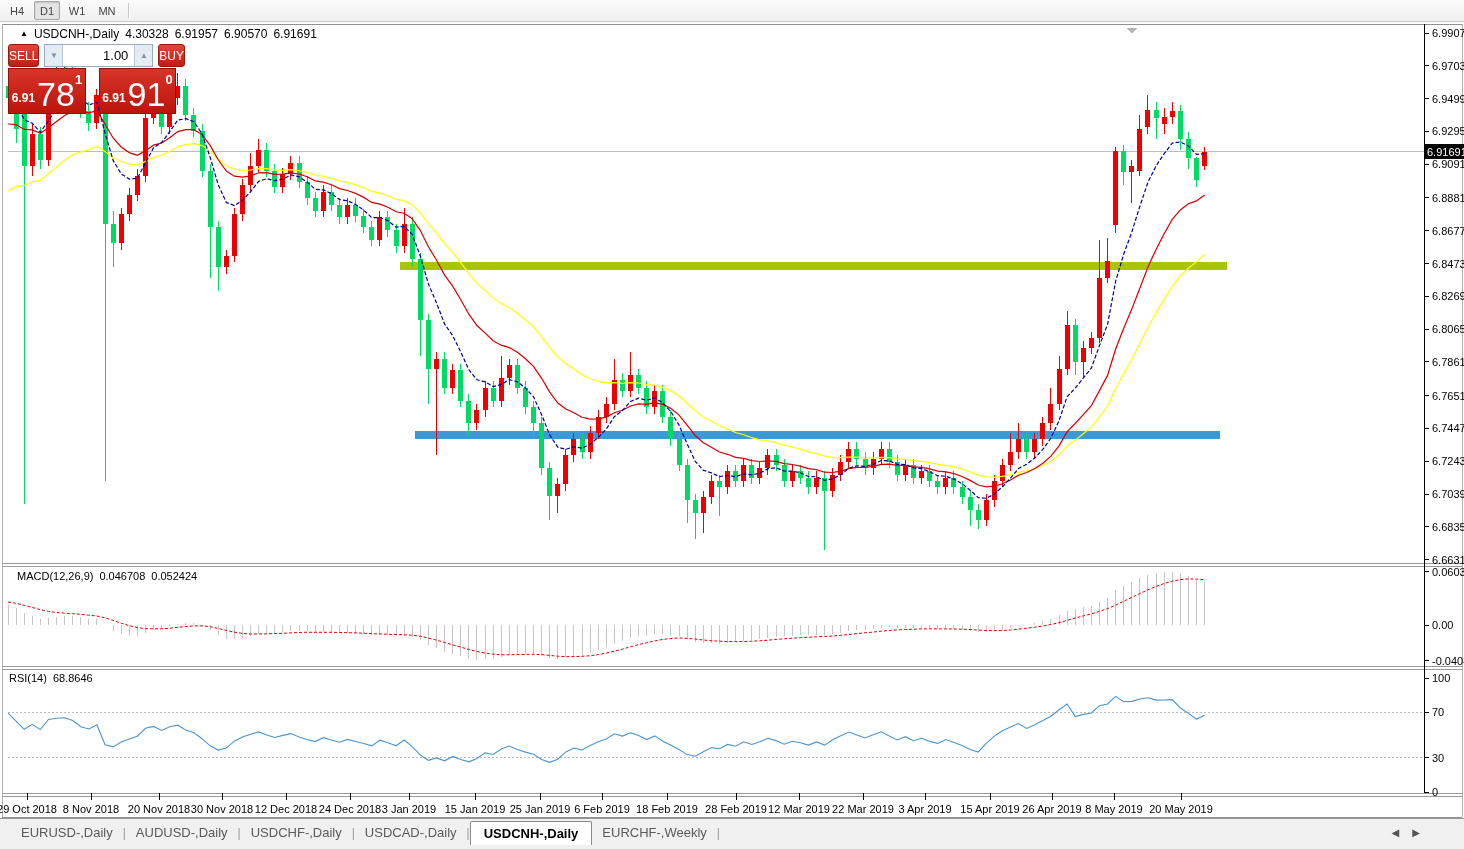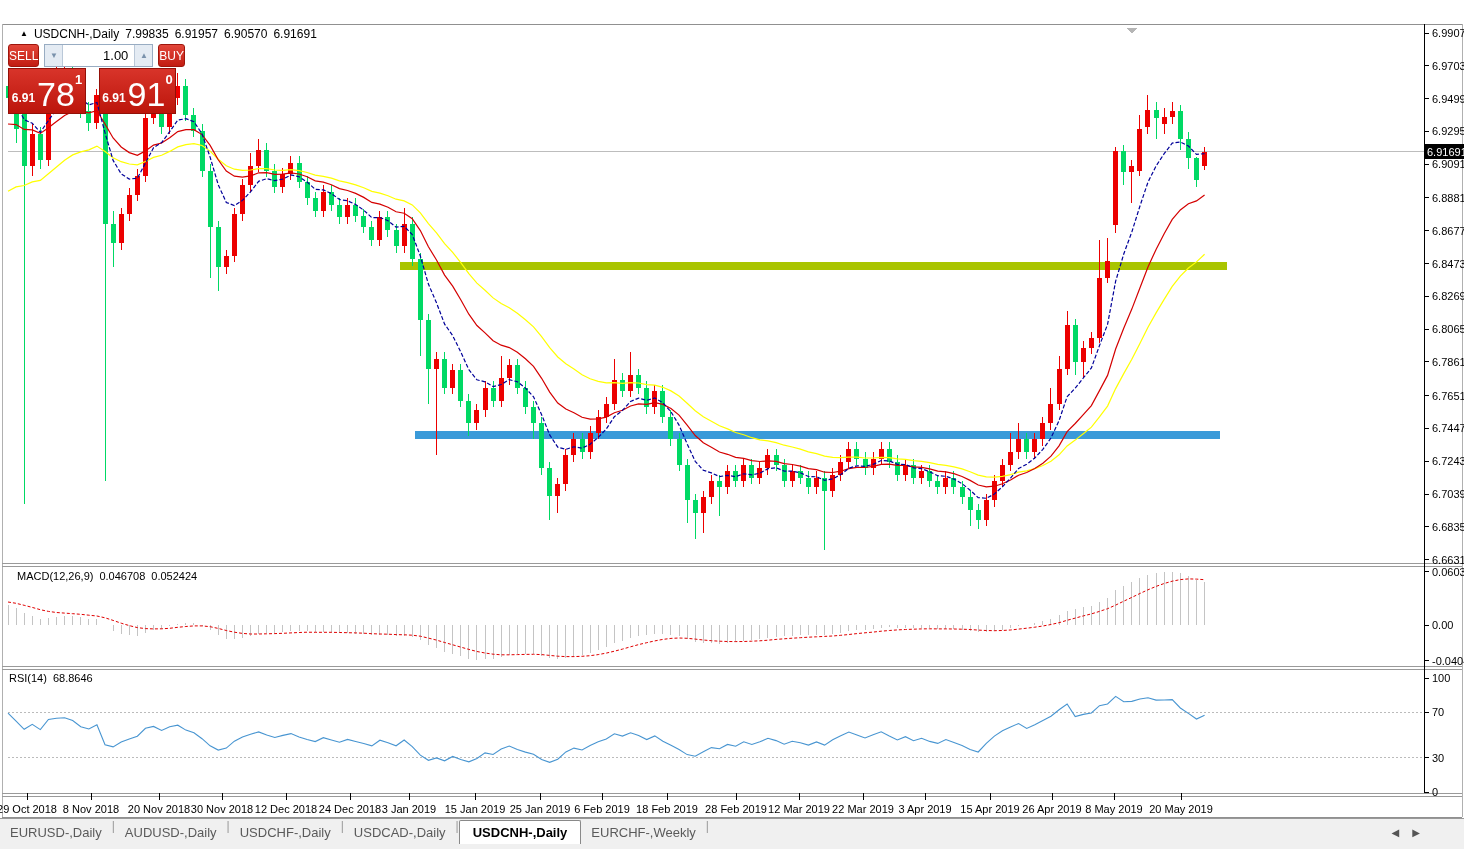--- a/index.html
+++ b/index.html
@@ -32,39 +32,48 @@
   .price-box{background:linear-gradient(#d8342a,#bc150b);border:1px solid #931008;box-sizing:border-box;color:#fff;
              display:flex;align-items:flex-end;justify-content:center;padding-bottom:4px;cursor:pointer;}
   #sell-box{width:97px;}
   #buy-box{width:96px;margin-left:13px;}
   .p-small{font-size:12px;font-weight:700;margin-right:2px;margin-bottom:4px;}
   .p-big{font-size:34px;font-weight:400;line-height:.82;}
   .p-sup{font-size:13px;font-weight:700;margin-bottom:22px;}
   
   #tabbar{position:absolute;left:0;top:818px;width:1464px;height:31px;background:#f0f0f0;border-top:1px solid #989898;
           display:flex;align-items:flex-start;z-index:6;}
-  #tabs{display:flex;align-items:flex-start;height:27px;padding-left:0;}
+  #tabs{display:flex;align-items:center;height:27px;padding-left:11px;}
   .tab{font-size:13px;color:#5a5a5a;padding:0 10px;height:27px;display:flex;align-items:center;cursor:pointer;white-space:nowrap;}
   .tab-sep{color:#999;font-size:12px;}
   .tab.active{background:#fff;border:1px solid #898989;border-bottom:none;color:#000;font-weight:700;
               height:23px;margin-top:1px;padding:0 13px;border-radius:2px 2px 0 0;}
   #tab-arrows{margin-left:auto;margin-right:44px;display:flex;gap:13px;align-items:center;height:27px;color:#555;font-size:10px;}
   #tab-arrows span{cursor:pointer;}
   svg{position:absolute;left:0;top:23px;z-index:1;}
   text{font-family:"Liberation Sans","DejaVu Sans",sans-serif;}
 </style>
 </head>
 <body>
 <div id="app">
 
+  <div id="toolbar">
+    <div id="tf-buttons" style="display:flex;">
+        <div class="tf-btn">H4</div>
+        <div class="tf-btn active">D1</div>
+        <div class="tf-btn">W1</div>
+        <div class="tf-btn">MN</div>
+      </div>
+    <div class="tb-sep"></div>
+  </div>
 
   <div id="chart-title">
     <span class="tri">▲</span>
     <span>USDCNH-,Daily</span>
-    <span>7.99835</span>
+    <span>4.30328</span>
     <span>6.91957</span>
     <span>6.90570</span>
     <span>6.91691</span>
   </div>
 
   <div id="trade-panel">
     <div class="tp-row1">
       <div class="tp-btn">SELL</div>
       <div class="spin-group">
         <div class="spin-btn">▼</div>

